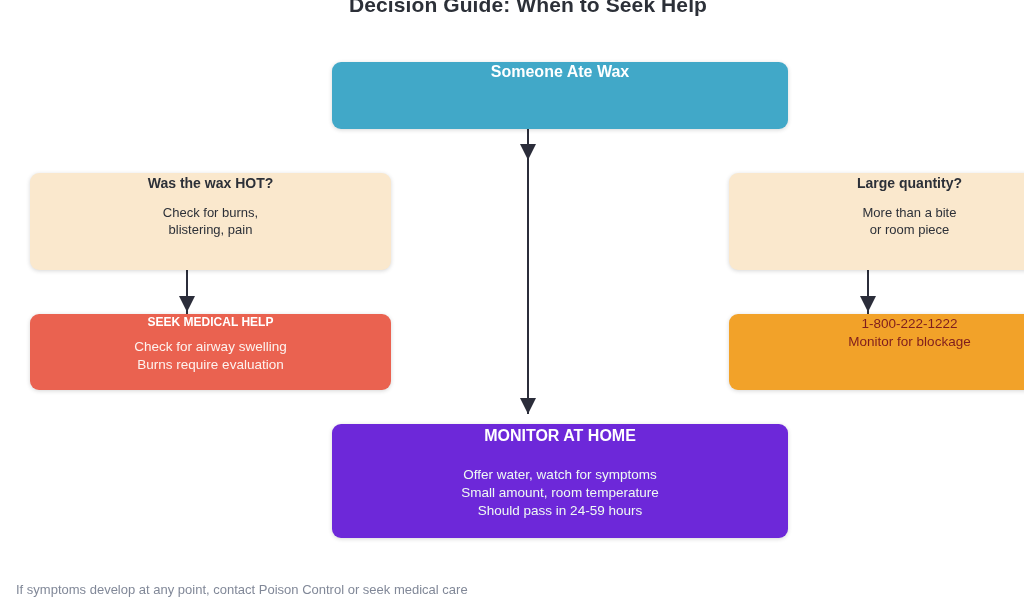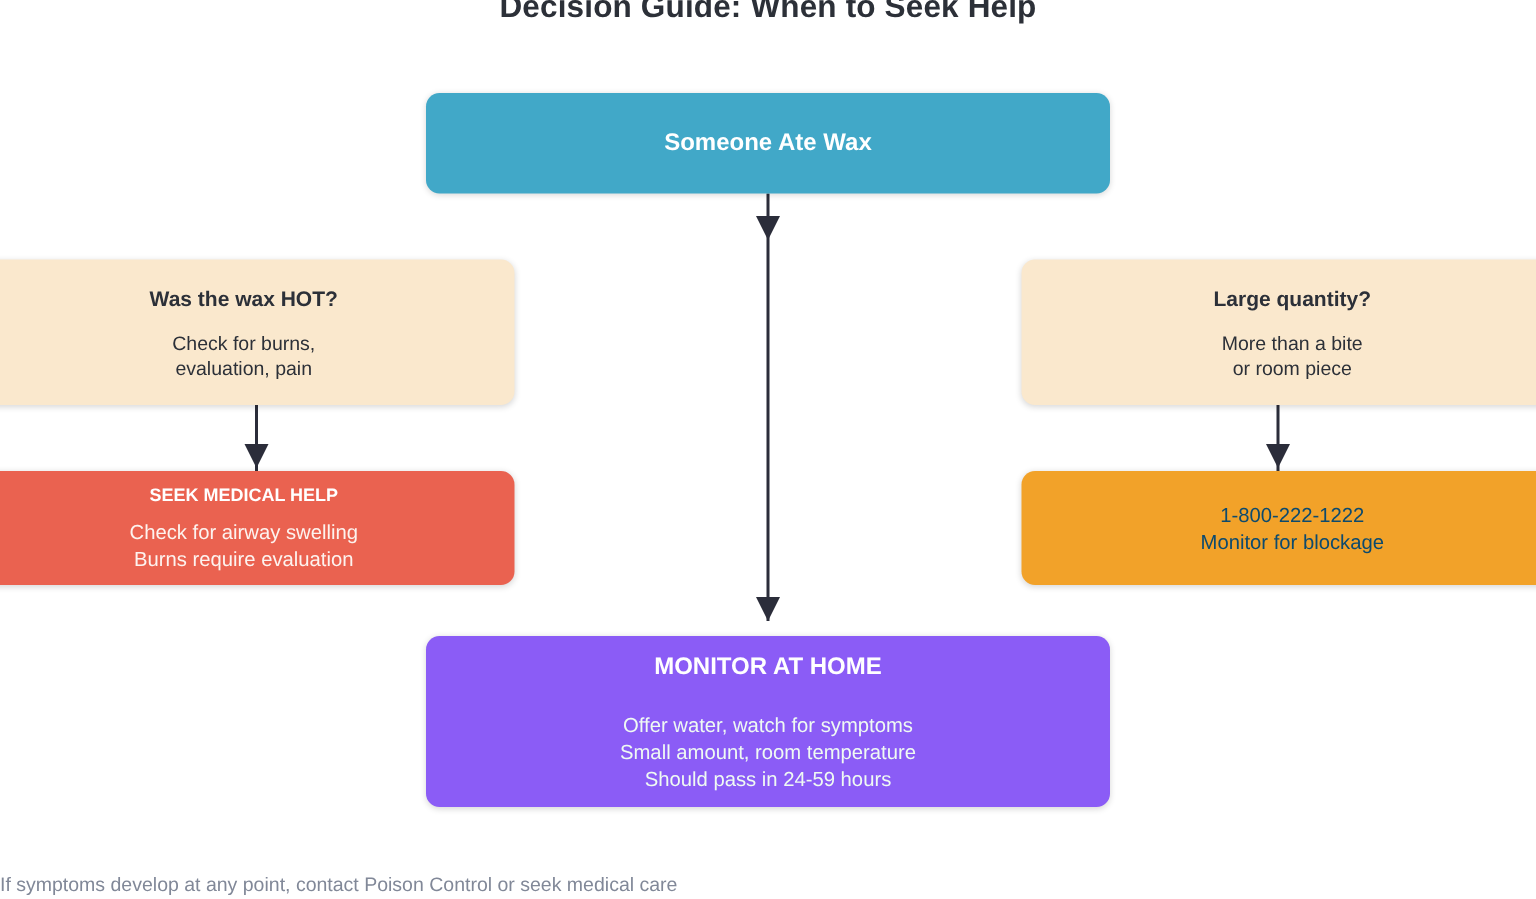--- a/index.html
+++ b/index.html
@@ -11,21 +11,21 @@
     font-family: "Liberation Sans", sans-serif;
     width: 1024px;
     height: 599px;
     position: relative;
     overflow: hidden;
     color: #2c3038;
   }
 
   .canvas {
     position: absolute;
-    left: 0; top: 0;
+    left: 16px; top: 0;
     width: 952px;
     height: 599px;
   }
 
   
   .title {
     position: absolute;
     left: 0;
     top: -7px;
     width: 1024px;
@@ -39,22 +39,23 @@
 
   
   .node {
     position: absolute;
     box-sizing: border-box;
     border-radius: 9px;
     box-shadow: 0 1px 4px rgba(0,0,0,0.16);
     display: flex;
     flex-direction: column;
     align-items: center;
-    justify-content: center;
+    justify-content: flex-start;
     text-align: center;
+    margin-left: 32px;
   }
   .node .head {
     font-weight: bold;
     line-height: 1.25;
   }
   .node .sub {
     line-height: 1.32;
   }
 
   
@@ -116,29 +117,29 @@
     top: 314px;
     width: 361px;
     background: #ea6250;
   }
   .node-warning {
     left: 681px;
     top: 314px;
     width: 361px;
     background: #f2a229;
   }
-  .node-warning .sub { color: #0c4a6e; }
+  .node-warning .sub { color: #7f1d1d; }
 
   
   .node-safe {
     left: 284px;
     top: 424px;
     width: 456px;
     height: 114px;
-    background: #8b5cf6;
+    background: #6d28d9;
     padding-top: 2px;
   }
   .node-safe .head {
     font-size: 16px;
     color: #ffffff;
     margin-bottom: 11px;
   }
   .node-safe .sub {
     font-size: 13.5px;
     color: #effaf3;
@@ -204,21 +205,21 @@
   <div class="conn-line branch-right-line"></div>
   <div class="conn-head branch-right-head"></div>
 
   <div class="node node-root">
     <div class="head">Someone Ate Wax</div>
   </div>
 
   <div class="node node-decision node-decision-left">
     <div class="head">Was the wax HOT?</div>
     <div class="sub">Check for burns,</div>
-    <div class="sub">evaluation, pain</div>
+    <div class="sub">blistering, pain</div>
   </div>
 
   <div class="node node-decision node-decision-right">
     <div class="head">Large quantity?</div>
     <div class="sub">More than a bite</div>
     <div class="sub">or room piece</div>
   </div>
 
   <div class="node node-outcome node-danger">
     <div class="head">SEEK MEDICAL HELP</div>

